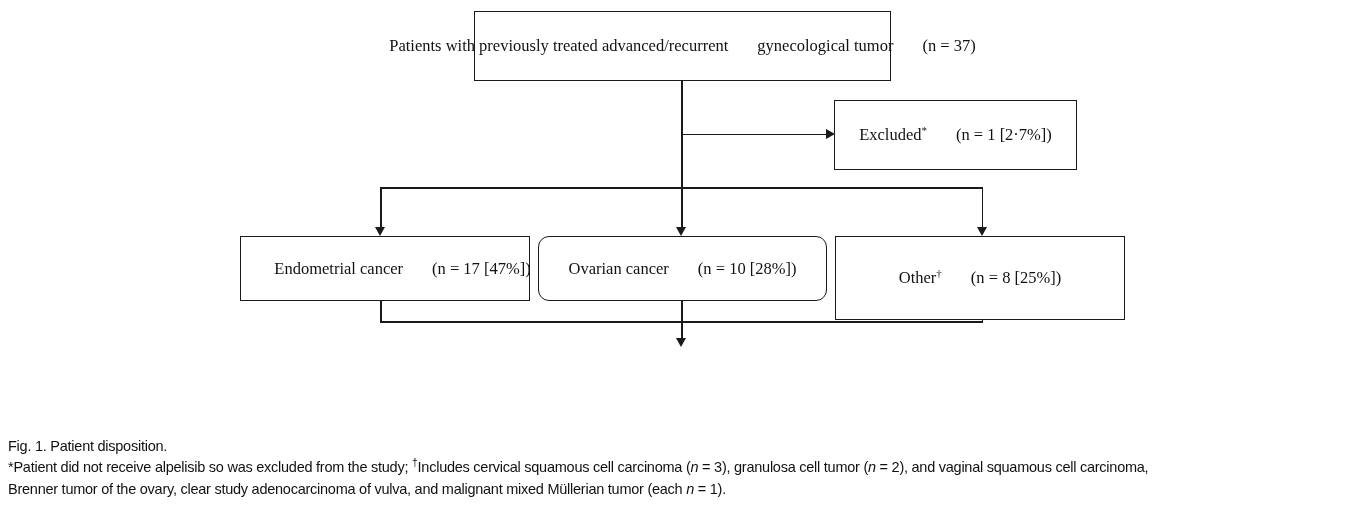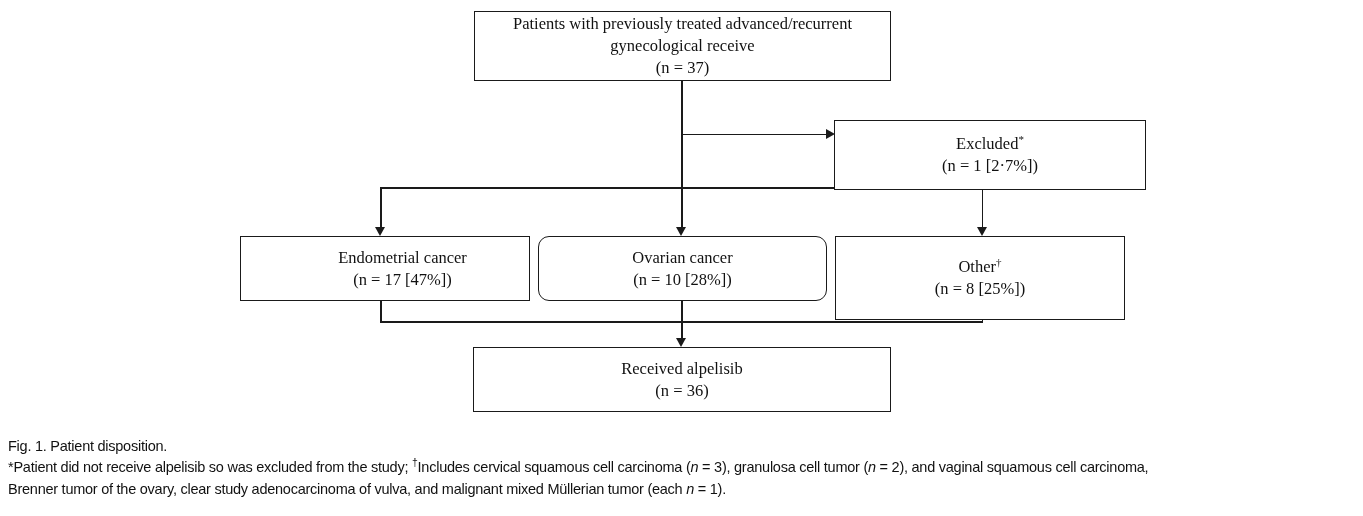--- a/index.html
+++ b/index.html
@@ -17,35 +17,35 @@
     color: #000000;
   }
 
   
   .node {
     position: absolute;
     box-sizing: border-box;
     border: 1.5px solid #1a1a1a;
     background: #ffffff;
     display: flex;
-    flex-direction: column;
     align-items: center;
     justify-content: center;
     text-align: center;
     font-family: "Liberation Serif", "DejaVu Serif", serif;
     font-size: 16.5px;
     line-height: 1.33;
     color: #111111;
     z-index: 3;
+    gap: 29px;
   }
   .node .line { display: block; white-space: nowrap; }
 
   
   #node-source   { left: 474px; top: 11px;  width: 417px; height: 70px; }
-  #node-excluded { left: 834px; top: 100px; width: 312px; height: 70px; margin-top: 20px; }
+  #node-excluded { left: 834px; top: 100px; width: 243px; height: 70px; }
   #node-endo     { left: 240px; top: 236px; width: 290px; height: 65px; padding-left: 35px; }
   #node-ovarian  { left: 538px; top: 236px; width: 289px; height: 65px; border-radius: 11px; }
   #node-other    { left: 835px; top: 236px; width: 290px; height: 84px; }
   #node-received { left: 473px; top: 347px; width: 418px; height: 65px; }
 
   .sup {
     font-size: 11px;
     vertical-align: super;
     line-height: 0;
   }
@@ -137,21 +137,21 @@
 
   <div class="edge vline" id="e-merge-left"></div>
   <div class="edge vline" id="e-merge-mid-in"></div>
   <div class="edge vline" id="e-merge-right"></div>
   <div class="edge hline" id="e-merge-bar"></div>
   <div class="edge vline" id="e-merge-down"></div>
   <div class="arrow arrow-down" id="a-received"></div>
 
   <div class="node" id="node-source">
     <span class="line">Patients with previously treated advanced/recurrent</span>
-    <span class="line">gynecological receive</span>
+    <span class="line">gynecological tumor</span>
     <span class="line">(n = 37)</span>
   </div>
 
   <div class="node" id="node-excluded">
     <span class="line"><span>Excluded</span><span class="sup">*</span></span>
     <span class="line">(n = 1 [2·7%])</span>
   </div>
 
   <div class="node" id="node-endo">
     <span class="line">Endometrial cancer</span>
@@ -161,24 +161,20 @@
   <div class="node" id="node-ovarian">
     <span class="line">Ovarian cancer</span>
     <span class="line">(n = 10 [28%])</span>
   </div>
 
   <div class="node" id="node-other">
     <span class="line"><span>Other</span><span class="sup">†</span></span>
     <span class="line">(n = 8 [25%])</span>
   </div>
 
-  <div class="node" id="node-received">
-    <span class="line">Received alpelisib</span>
-    <span class="line">(n = 36)</span>
-  </div>
 
   <div id="caption">
     <div class="cap-line"><b>Fig. 1.</b><span> Patient disposition.</span></div>
     <div class="cap-line"><span>*Patient did not receive alpelisib so was excluded from the study; </span><span class="dag">†</span><span>Includes cervical squamous cell carcinoma (</span><i>n</i><span> = 3), granulosa cell tumor (</span><i>n</i><span> = 2), and vaginal squamous cell carcinoma,</span></div>
     <div class="cap-line"><span>Brenner tumor of the ovary, clear study adenocarcinoma of vulva, and malignant mixed Müllerian tumor (each </span><i>n</i><span> = 1).</span></div>
   </div>
 
 </div>
 
 </body></html>

